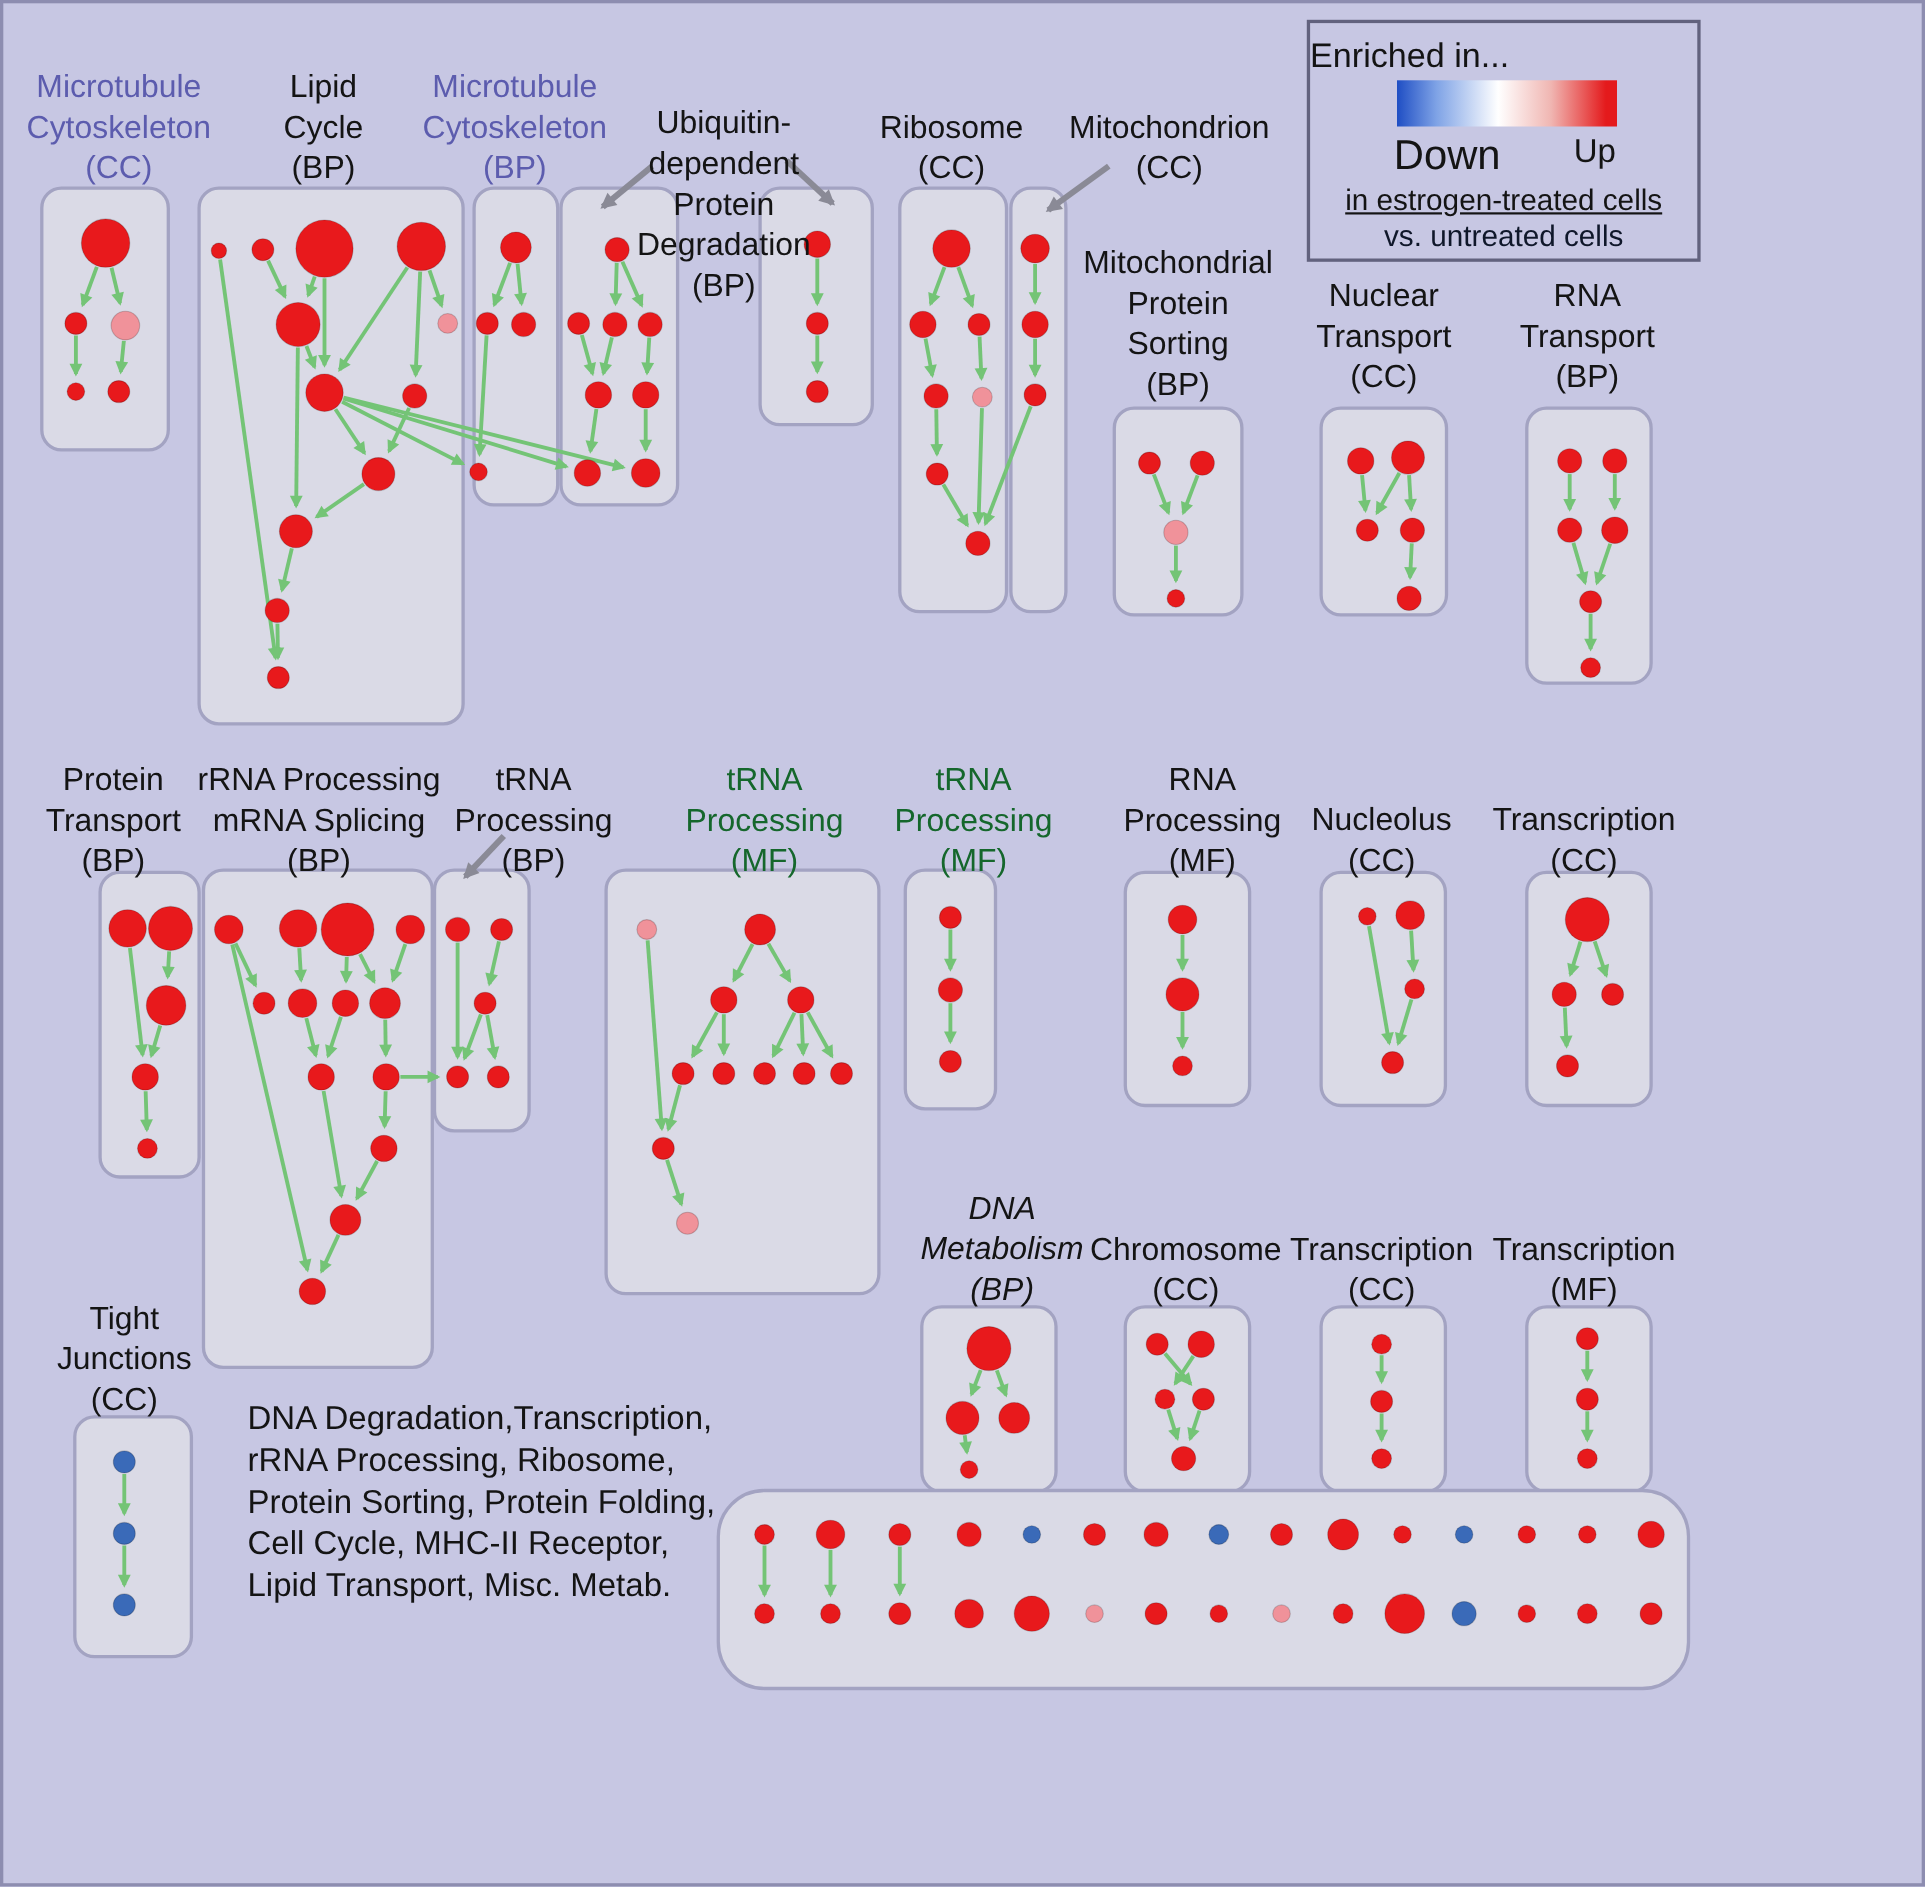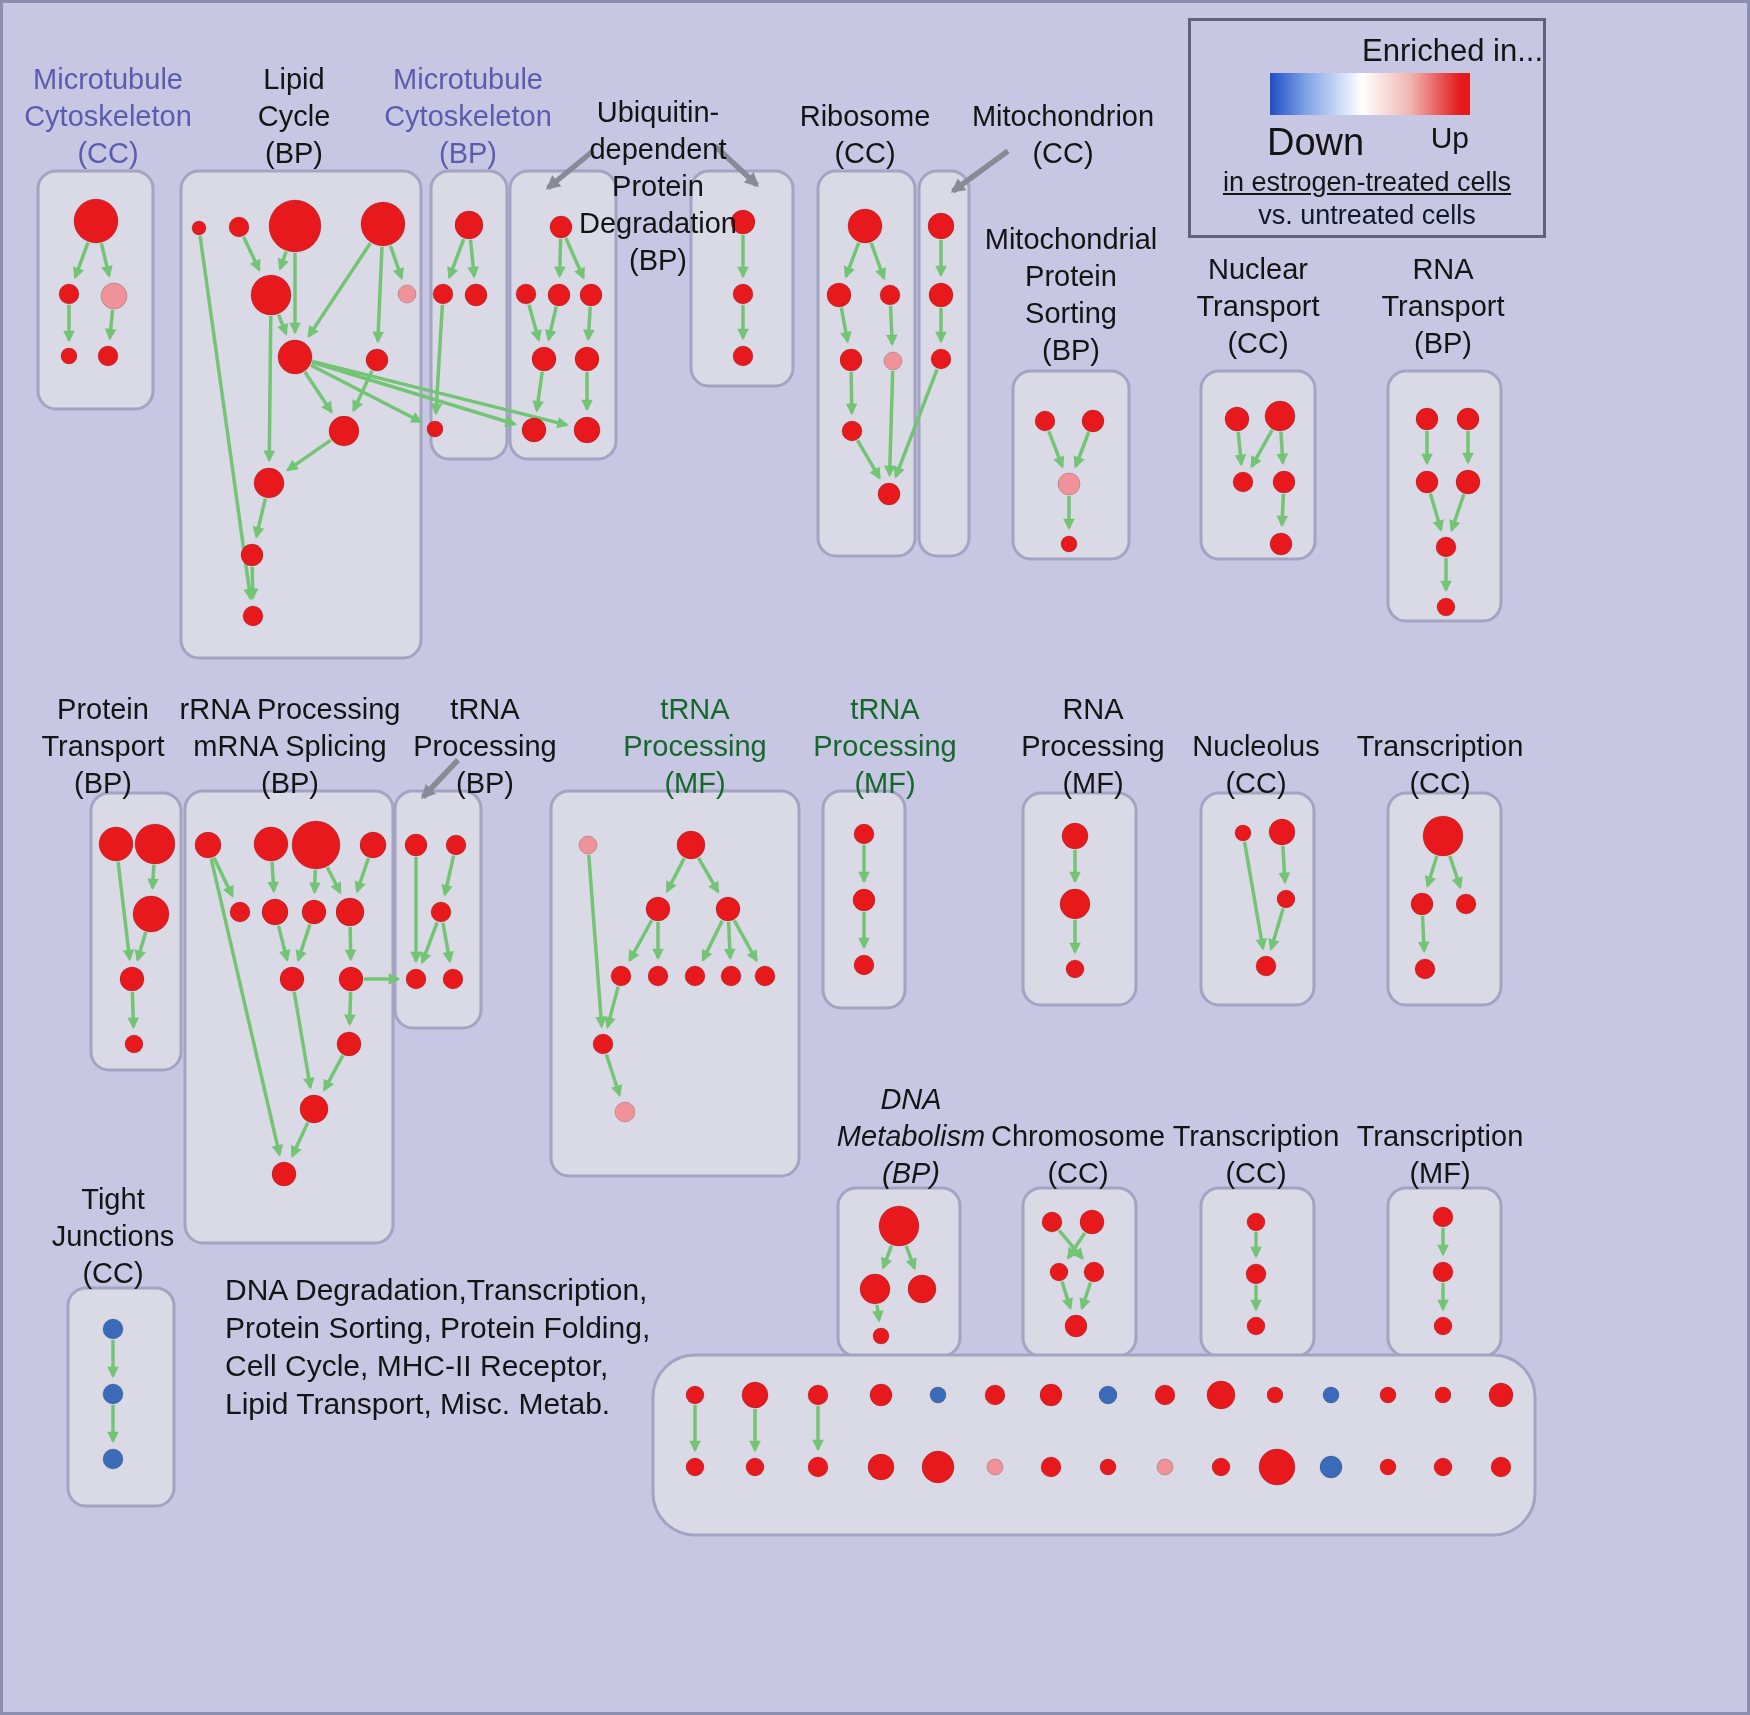--- a/index.html
+++ b/index.html
@@ -42,21 +42,21 @@
 
   .legend {
     position: absolute;
     left: 1185px; top: 15px;
     width: 358px; height: 220px;
     border: 3px solid #62627e;
     background: var(--background, #c7c7e3);
   }
   .legend-title {
     position: absolute; left: 0; right: 0; top: 12px;
-    text-align: right; font-size: 31px; color: #141414; margin-left: 35px;
+    text-align: left; font-size: 31px; color: #141414;
   }
   .legend-gradient {
     position: absolute; left: 79px; top: 52px;
     width: 200px; height: 42px;
     background: linear-gradient(to right,
       var(--legend_down, #1f4ec4) 0%, #7fa3e6 18%, #ffffff 46%,
       #f0b6b2 70%, var(--legend_up, #e41a1c) 95%);
   }
   .legend-down { position: absolute; left: 76px;  top: 100px; font-size: 38px; color: #141414; }
   .legend-up   { position: absolute; right: 74px; top: 100px; font-size: 30px; color: #141414; }
@@ -499,18 +499,19 @@
     <div class="legend-title">Enriched in...</div>
     <div class="legend-gradient"></div>
     <div class="legend-down">Down</div>
     <div class="legend-up">Up</div>
     <div class="legend-caption1">in estrogen-treated cells</div>
     <div class="legend-caption2">vs. untreated cells</div>
   </div>
 
   <div class="footnote">
     <div>DNA Degradation,Transcription,</div>
+    <div>rRNA Processing, Ribosome,</div>
     <div>Protein Sorting, Protein Folding,</div>
     <div>Cell Cycle, MHC-II Receptor,</div>
     <div>Lipid Transport, Misc. Metab.</div>
   </div>
 
 </div>
 
 </body></html>

